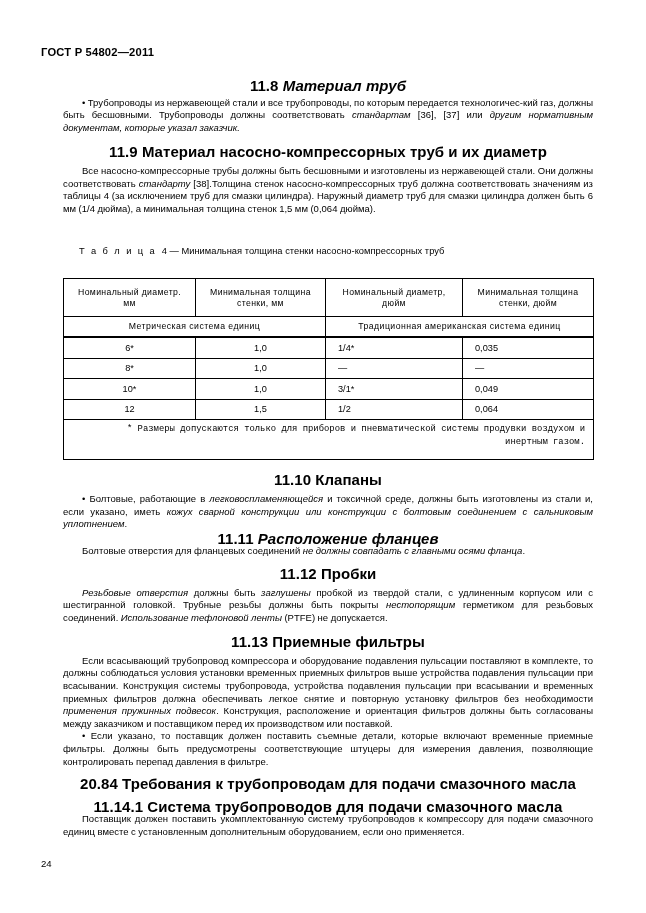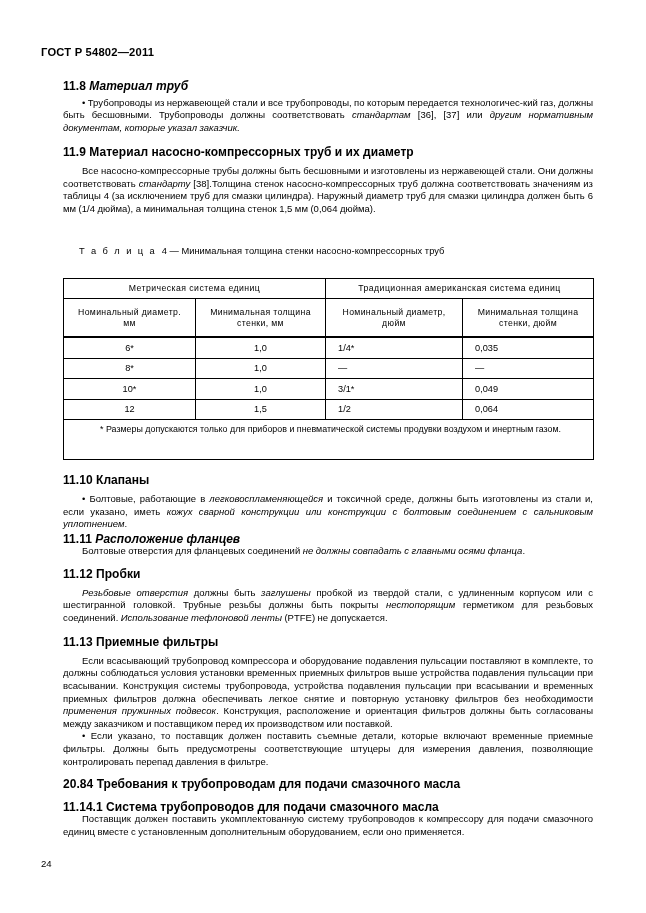--- a/index.html
+++ b/index.html
@@ -37,26 +37,27 @@
 
   
   .content {
     position: absolute;
     left: 63px;
     top: 80px;
     width: 530px;
   }
 
   h3.sec {
-    font-size: 12px;
+    font-size: 15px;
     font-weight: bold;
     margin: 0;
     padding: 0;
     line-height: 12.6px;
     letter-spacing: 0.05px;
+    text-align: center;
   }
   h3.sec .it { font-style: italic; }
 
   p.body {
     font-size: 9.5px;
     line-height: 12.6px;
     margin: 0;
     padding: 0;
     text-align: justify;
     text-justify: inter-word;
@@ -116,26 +117,27 @@
     height: 19.5px;
     font-size: 9.2px;
   }
   table.tbl td.l {
     text-align: left;
     padding-left: 12px;
     height: 19.5px;
     font-size: 9.2px;
   }
   table.tbl td.note {
-    text-align: left;
+    text-align: right;
     font-size: 8.9px;
     line-height: 12.4px;
     padding: 3px 8px 4px 3px;
     height: 32px;
     vertical-align: top;
+    font-family: Liberation Mono, monospace;
   }
   table.tbl td.note .ind { padding-left: 33px; }
 
   
   .page-no {
     position: absolute;
     left: 41px;
     top: 858px;
     font-size: 9.6px;
   }
@@ -166,29 +168,29 @@
 
     <table class="tbl">
       <colgroup>
         <col style="width:132px">
         <col style="width:130px">
         <col style="width:137px">
         <col style="width:131px">
       </colgroup>
       <thead>
         <tr>
-          <th class="grp" colspan="2">Метрическая система единиц</th>
-          <th class="grp" colspan="2">Традиционная американская  система единиц</th>
-        </tr>
-        <tr>
           <th class="colh"><span>Номинальный диаметр.</span><br><span>мм</span></th>
           <th class="colh"><span>Минимальная толщина</span><br><span>стенки, мм</span></th>
           <th class="colh"><span>Номинальный диаметр,</span><br><span>дюйм</span></th>
           <th class="colh"><span>Минимальная толщина</span><br><span>стенки, дюйм</span></th>
         </tr>
+        <tr>
+          <th class="grp" colspan="2">Метрическая система единиц</th>
+          <th class="grp" colspan="2">Традиционная американская  система единиц</th>
+        </tr>
       </thead>
       <tbody>
         <tr>
           <td class="c">6*</td>
           <td class="c">1,0</td>
           <td class="l">1/4*</td>
           <td class="l">0,035</td>
         </tr>
         <tr>
           <td class="c">8*</td>

